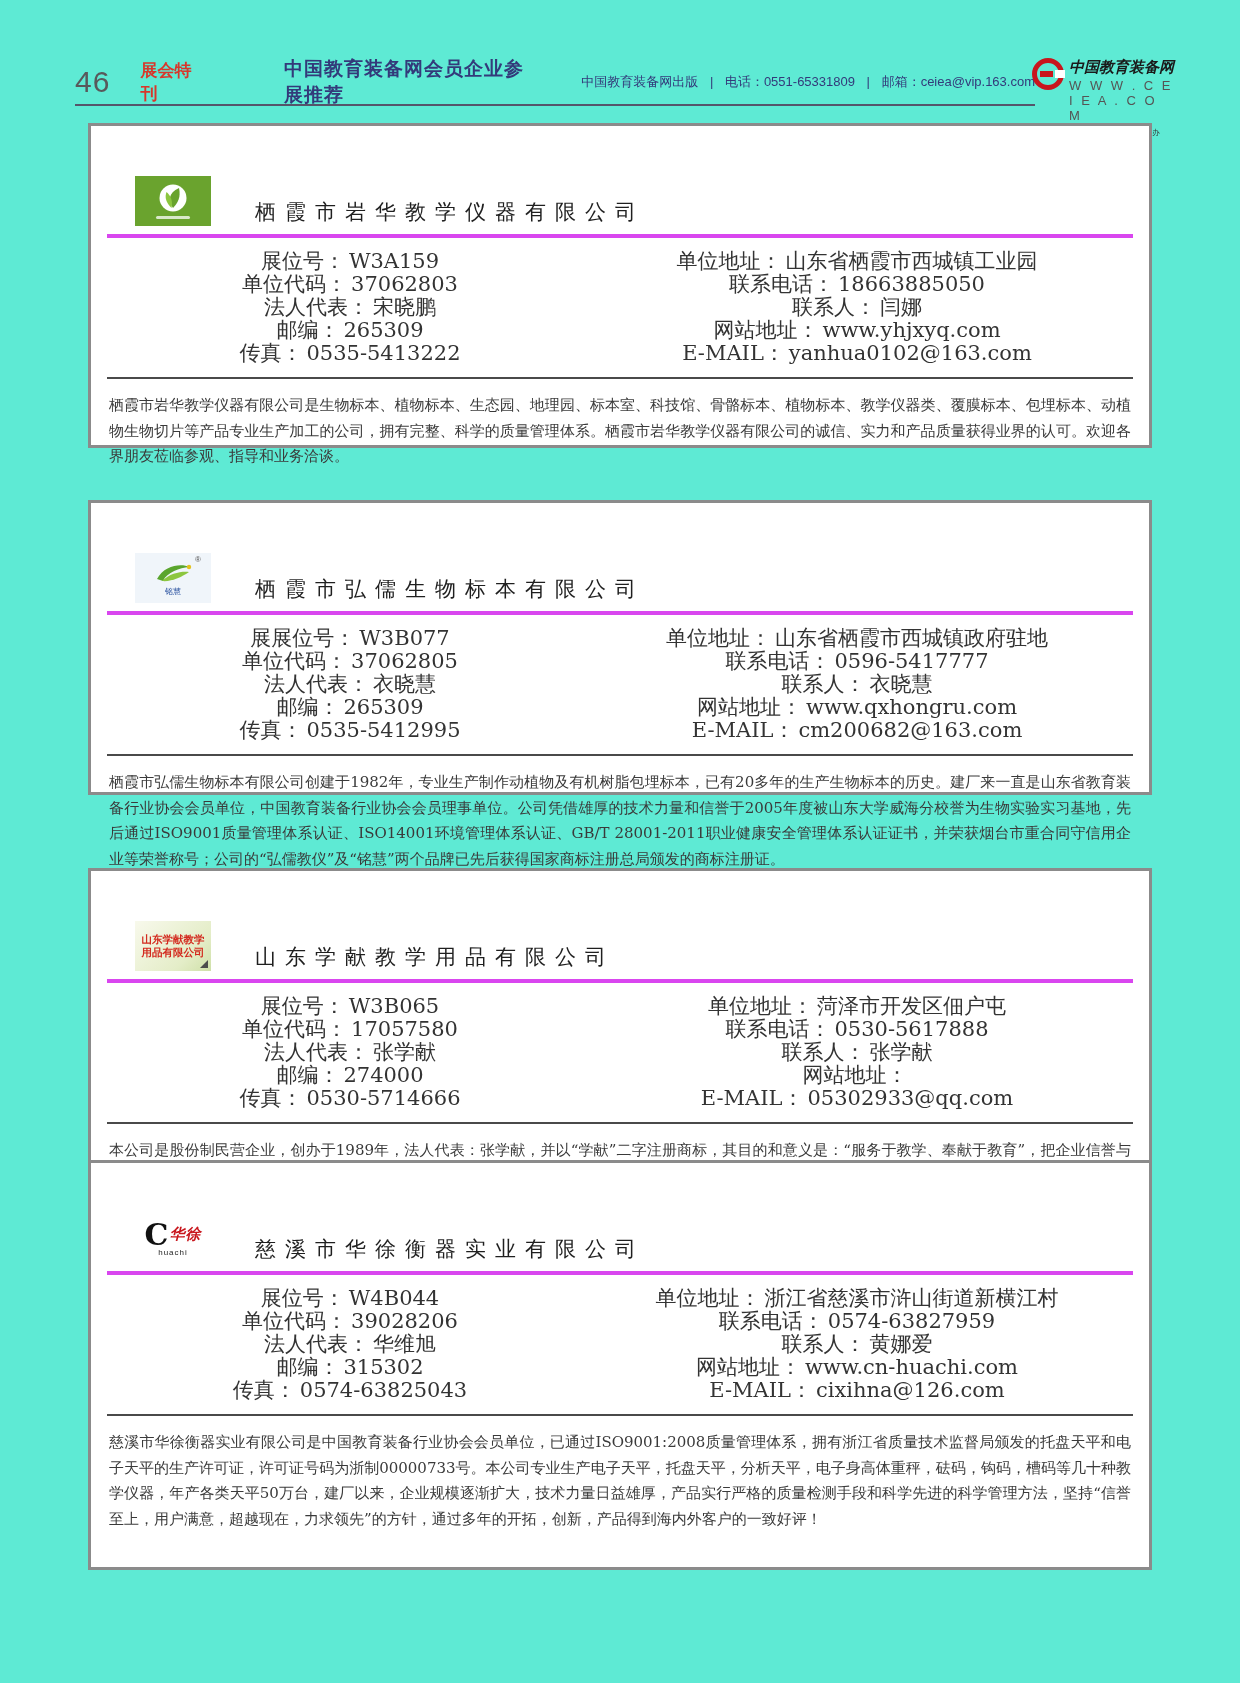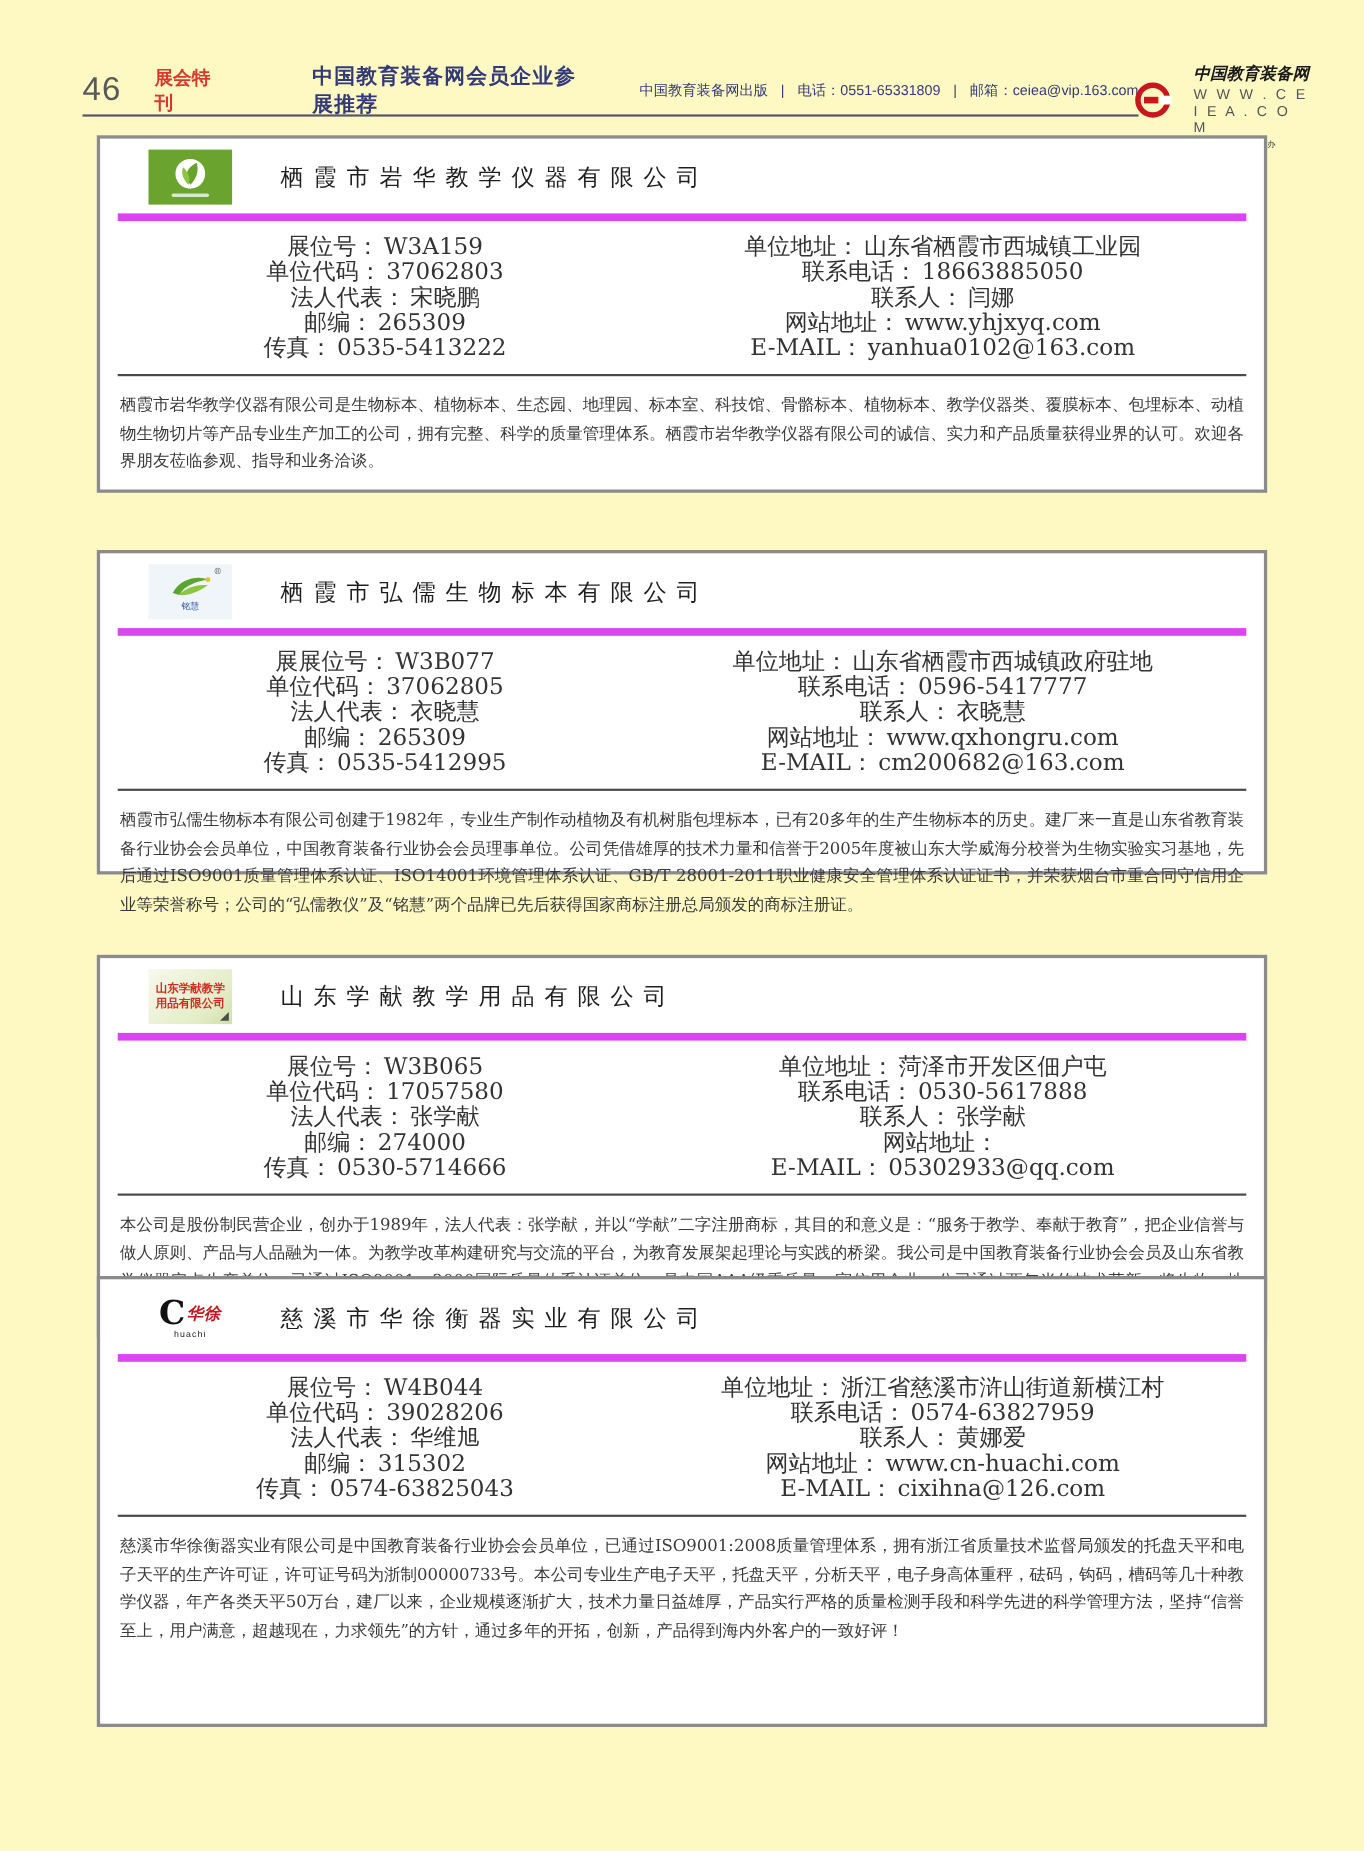--- a/index.html
+++ b/index.html
@@ -1,55 +1,55 @@
 <!DOCTYPE html>
 <html><head>
 <meta charset="utf-8">
 <style>
   html,body { margin:0; padding:0; background:#e9e9e9; }
   .page {
     position:relative; width:1240px; height:1683px; margin:0 auto;
-    background:#fef9c3; overflow:hidden;
+    background:#5eead4; overflow:hidden;
     font-family:"DejaVu Serif","Liberation Serif",serif;
     color:#333;
   }
   
   .hdr {
     position:absolute; left:75px; top:60px; width:960px; height:46px;
     display:flex; align-items:center;
     border-bottom:2px solid #55556a;
     box-sizing:border-box;
   }
   .hdr-num { font-family:"Liberation Sans",sans-serif; font-size:30px; color:#58595b; letter-spacing:1px; }
   .hdr-section { font-family:"Liberation Sans",sans-serif; font-weight:bold; font-size:17px; color:#d8372b; margin-left:30px; }
   .hdr-title { font-family:"Liberation Sans",sans-serif; font-weight:bold; font-size:19px; color:#333a7a; margin-left:88px; letter-spacing:1px; }
   .hdr-pub { font-family:"Liberation Sans",sans-serif; font-size:13px; color:#333a7a; margin-left:52px; white-space:nowrap; }
   .hdr-pub .sep { margin:0 8px; color:#333a7a; font-weight:400; }
   
   .brand { position:absolute; left:1032px; top:58px; width:140px; }
-  .brand-top { display:flex; align-items:center;gap:16px; }
+  .brand-top { display:flex; align-items:flex-start; }
   .brand-mark { position:relative; width:32px; height:32px; flex:0 0 32px; }
   .brand-mark .ring { position:absolute; inset:0; border:5px solid #c8161d; border-radius:50%; box-sizing:border-box; }
   .brand-mark .notch { position:absolute; right:-1px; top:12px; width:10px; height:8px; background:#fff; }
   .brand-mark .bar { position:absolute; left:8px; top:13px; width:13px; height:6px; background:#c8161d; }
   .brand-txt { margin-left:5px; }
   .brand-name { font-family:"DejaVu Serif",serif; font-style:italic; font-weight:bold; font-size:15px; color:#1a1a1a; white-space:nowrap; }
   .brand-url { font-family:"Liberation Sans",sans-serif; font-size:13px; letter-spacing:2.5px; color:#555; margin-top:1px; }
   .brand-bottom { display:flex; align-items:baseline; margin-top:2px; }
   .brand-org { font-family:"Liberation Sans",sans-serif; font-weight:bold; font-size:11px; color:#111; }
   .brand-org-desc { font-family:"Liberation Sans",sans-serif; font-size:7.5px; color:#333; margin-left:4px; white-space:nowrap; }
   
   .card {
     position:absolute; left:88px; width:1064px;
     border:3px solid #8b8b8b; background:#fff; box-sizing:border-box;
   }
   .card-head-wrap { padding:0 16px; }
   .card-head {
-    display:flex; align-items:center;
-    padding:10px 0 8px 28px; border-bottom:7px solid #d946ef;
+    display:flex; align-items:flex-end;
+    padding:10px 0 8px 28px; border-bottom:4px solid #d946ef;margin-top:40px;
   }
   .card-logo {
     width:76px; height:50px; flex:0 0 76px; margin-right:44px;
     display:flex; flex-direction:column; align-items:center; justify-content:center;
     overflow:hidden; position:relative;
   }
   .card-title { font-size:21px; letter-spacing:9px; color:#1f1f1f; font-weight:500; white-space:nowrap; }
   .card-details { display:flex; padding:12px 16px 8px 28px; }
   .col-left { width:462px; flex:0 0 462px; }
   .col-right { flex:1; }

